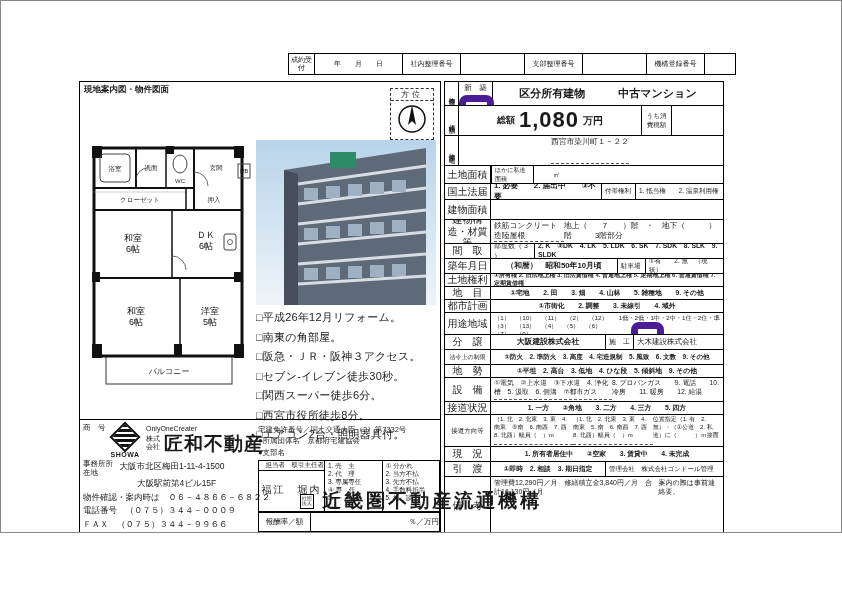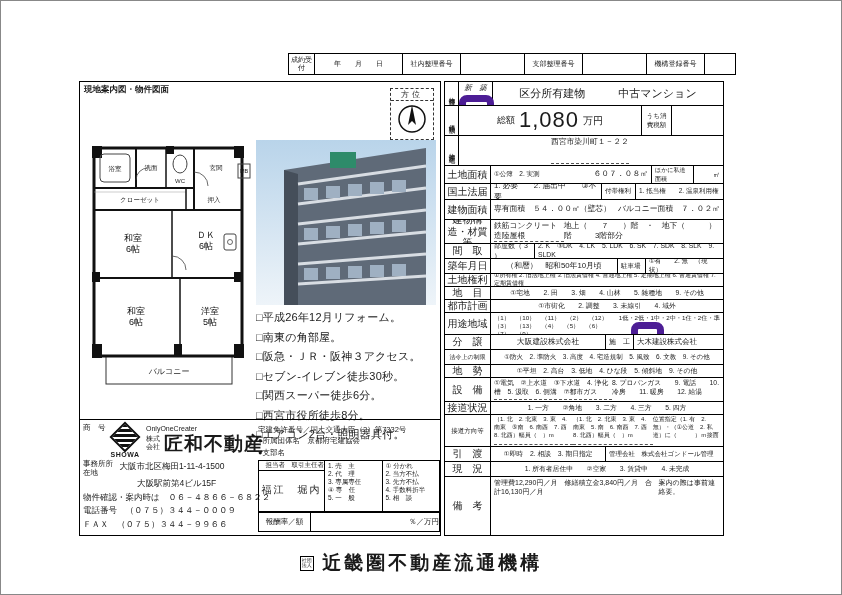--- a/index.html
+++ b/index.html
@@ -1,18 +1,18 @@
 <!DOCTYPE html>
 <html><head>
 <meta charset="utf-8">
 <style>
   * { margin:0; padding:0; box-sizing:border-box; }
   html,body { width:842px; height:595px; background:#fff; color:#1a1a1a;
     font-family:"Liberation Sans","DejaVu Sans",sans-serif; }
-  .sheet { position:relative; width:842px; height:595px; background:#fff; border:1px solid #888; overflow:hidden; }
+  .sheet { position:relative; width:842px; height:533px; background:#fff; border:1px solid #888; overflow:hidden; }
 
   
   .hdr { position:absolute; left:287px; top:52px; height:22px; display:flex; border:1px solid #000; }
   .hcell { border-right:1px solid #000; font-size:7px; display:flex; align-items:center; justify-content:center; text-align:center; padding:0 2px; }
   .hcell:last-child { border-right:none; }
   .hsmall { width:26px; line-height:1.1; }
 
   
   .leftbox { position:absolute; left:78px; top:80px; width:362px; height:455px; border:1.5px solid #000; }
   .corner { position:absolute; left:4px; top:2px; font-size:8.5px; font-weight:bold; }
@@ -52,25 +52,25 @@
 
   
   .rightbox { position:absolute; left:443px; top:80px; width:280px; height:455px; border:1.5px solid #000; display:flex; flex-direction:column; }
   .r { display:flex; border-bottom:1px solid #000; overflow:hidden; }
   .r:last-child { border-bottom:none; }
   .vlbl { width:14px; border-right:1px solid #000; writing-mode:vertical-rl; text-orientation:upright;
     font-size:6.5px; display:flex; align-items:center; justify-content:center; letter-spacing:1px; }
   .lbl { width:46px; border-right:1px solid #000; font-size:10px; display:flex; align-items:center;
     justify-content:center; text-align:center; line-height:1.15; padding:0 1px; }
   .ct { flex:1; padding:1px 3px; font-size:7.8px; display:flex; flex-direction:row; justify-content:center; line-height:1.3; }
-  .ct.row { flex-direction:row; align-items:center; gap:4px; }
+  .ct.row { flex-direction:row; align-items:center; gap:4px;font-weight:bold; }
   .sub { border-left:1px solid #000; padding:1px 3px; font-size:7px; display:flex; align-items:center; }
   .price-val { font-size:22px; letter-spacing:1px; }
   .dotline { border-bottom:1px dashed #555; }
-  .newused { width:34px; border-right:1px solid #000; font-size:7.5px; text-align:center;font-style:italic; }
+  .newused { width:34px; border-right:1px solid #000; font-size:7.5px; text-align:center; }
   .newused div { padding:1px 0; }
   .oval { display:inline-block; border:7px solid #4c1d95; border-radius:8px; padding:4px 3px; }
 
   
   .footer { position:absolute; left:0; bottom:18px; width:100%; text-align:center; }
   .shadan { display:inline-block; vertical-align:middle; border:1px solid #000; font-size:5px; line-height:1.1;
     padding:1px; margin-right:4px; }
   .ftext { display:inline-block; vertical-align:middle; font-size:19px; font-weight:bold; letter-spacing:3px; }
 
   svg text { font-family:"Liberation Sans","DejaVu Sans",sans-serif; }
@@ -287,41 +287,33 @@
       <div class="vlbl">物件所在地</div>
       <div class="ct">
         <div class="dotline" style="padding-bottom:2px">西宮市染川町１－２２</div>
         <div>&nbsp;</div>
       </div>
     </div>
 
 
     <div class="r" style="height:18px">
       <div class="lbl">土地面積</div>
-      <div class="ct row">
-        <span style="font-size:6.5px">①公簿　2. 実測</span>
-        <span style="margin-left:auto">６０７．０８㎡</span>
-      </div>
       <div class="sub" style="width:42px; font-size:6px">ほかに私道面積</div>
       <div class="sub" style="width:30px; justify-content:flex-end">㎡</div>
     </div>
 
     <div class="r" style="height:16px">
       <div class="lbl">国土法届</div>
       <div class="ct row">1. 必要　　2. 届出中　　③不要</div>
       <div class="sub" style="width:34px; font-size:6.5px">付帯権利</div>
       <div class="sub" style="width:88px; font-size:6.5px">1. 抵当権　　2. 温泉利用権</div>
     </div>
 
     <div class="r" style="height:20px">
       <div class="lbl">建物面積</div>
-      <div class="ct row">
-        <span>専有面積　５４．００㎡（壁芯）</span>
-        <span style="margin-left:auto">バルコニー面積　７．０２㎡</span>
-      </div>
     </div>
 
     <div class="r" style="height:24px">
       <div class="lbl">建物構造・材質等</div>
       <div class="ct">
         <div class="dotline">鉄筋コンクリート造陸屋根</div>
         <div>地上（　　7　　）階　・　地下（　　　）階　　　3階部分</div>
       </div>
     </div>
 
@@ -396,28 +388,28 @@
     <div class="r" style="height:32px">
       <div class="lbl" style="font-size:6.5px">接道方向等</div>
       <div class="ct" style="font-size:6px">
         <div class="dotline">（1. 北　2. 北東　3. 東　4. 南東　⑤南　6. 南西　7. 西　8. 北西）幅員（　）m</div>
         <div class="dotline">（1. 北　2. 北東　3. 東　4. 南東　5. 南　6. 南西　7. 西　8. 北西）幅員（　）m</div>
         <div>位置指定（1. 有　2. 無）・（①公道　2. 私道）に（　　　）ｍ接面</div>
       </div>
     </div>
 
     <div class="r" style="height:15px">
+      <div class="lbl">現　況</div>
+      <div class="ct row" style="font-size:6.8px">1. 所有者居住中　　②空家　　3. 賃貸中　　4. 未完成</div>
+    </div>
+
+    <div class="r" style="height:15px">
       <div class="lbl">引　渡</div>
       <div class="ct row" style="font-size:6.8px">①即時　2. 相談　3. 期日指定</div>
       <div class="sub" style="width:118px; font-size:6.5px">管理会社　株式会社ゴンドール管理</div>
-    </div>
-
-    <div class="r" style="height:15px">
-      <div class="lbl">現　況</div>
-      <div class="ct row" style="font-size:6.8px">1. 所有者居住中　　②空家　　3. 賃貸中　　4. 未完成</div>
     </div>
 
     <div class="r" style="flex:1">
       <div class="lbl">備　考</div>
       <div class="ct" style="font-size:7px">
         <div>管理費12,290円／月　修繕積立金3,840円／月　合計16,130円／月</div>
         <div>案内の際は事前連絡要。</div>
       </div>
     </div>
   </div>

